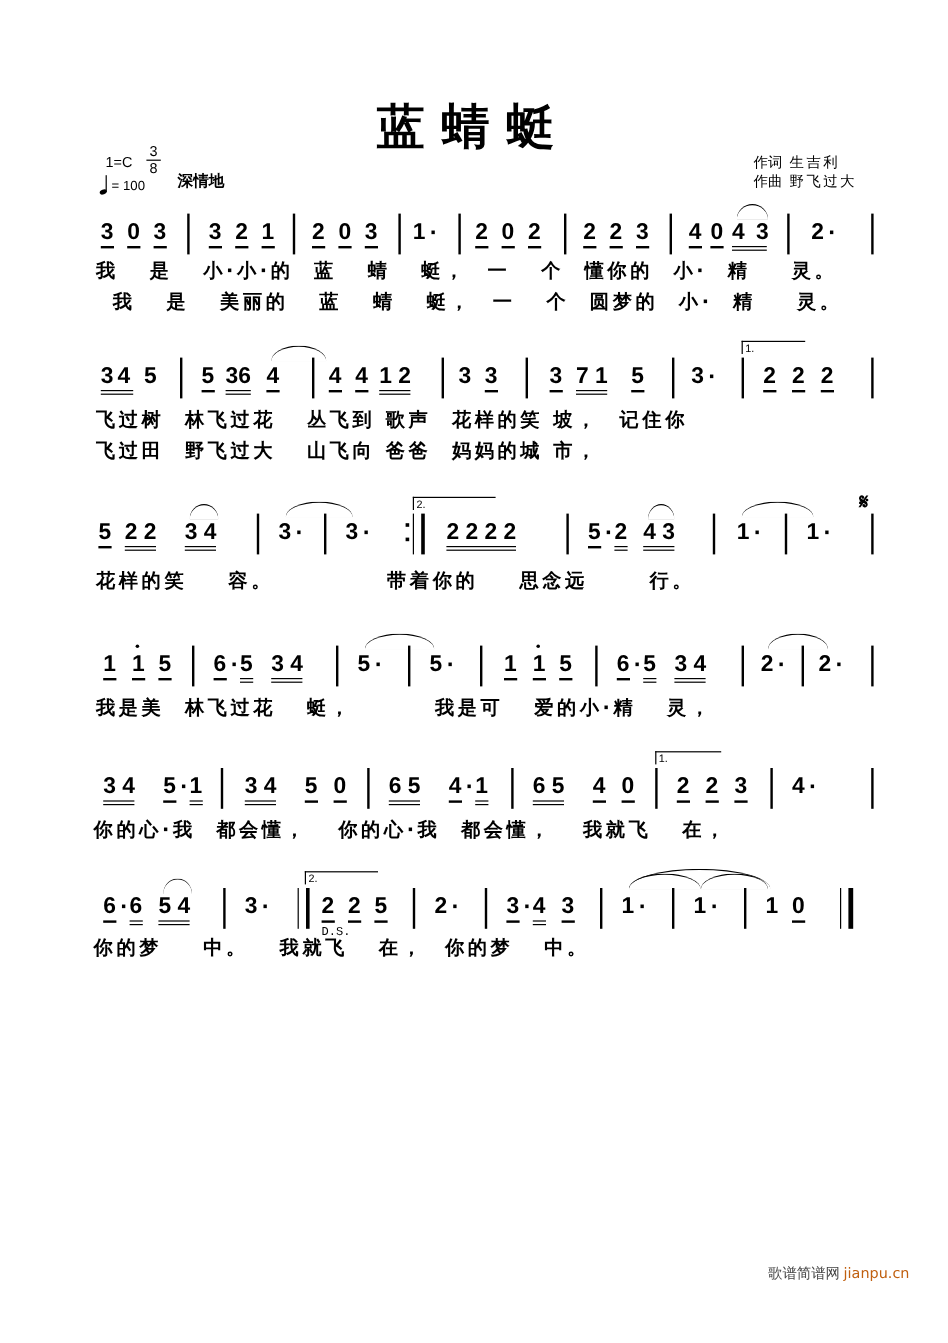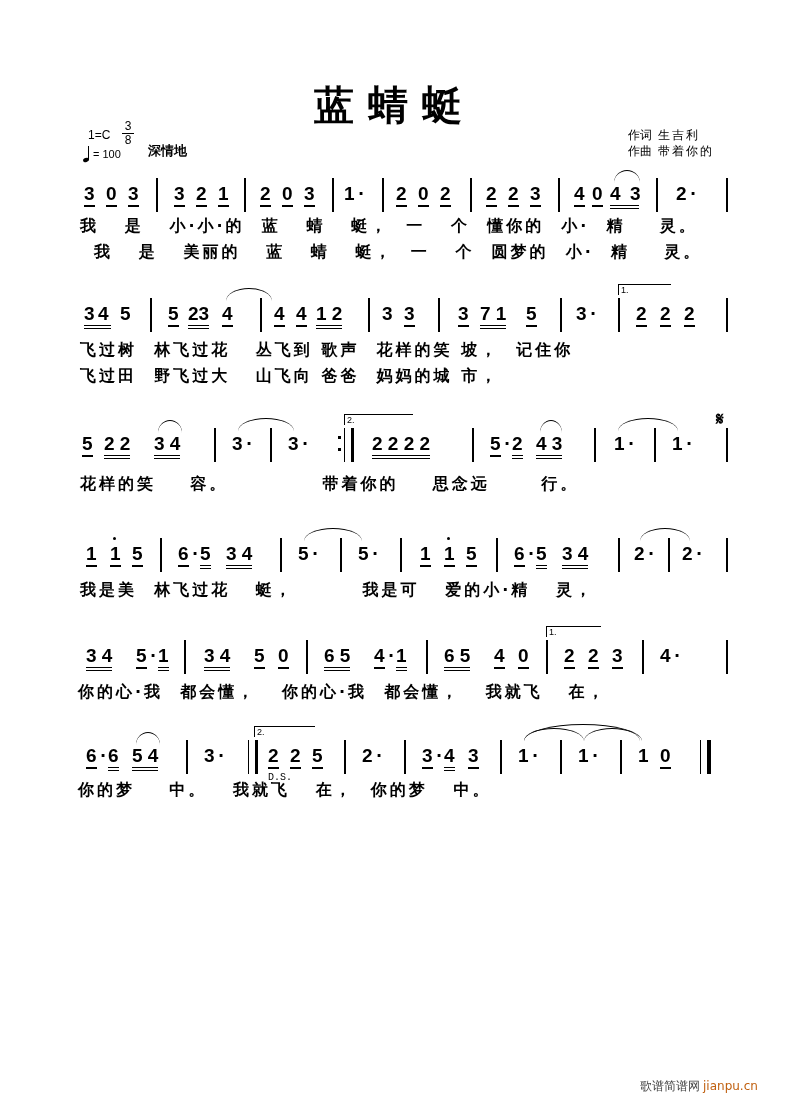--- a/index.html
+++ b/index.html
@@ -31,21 +31,21 @@
     .dot { position: absolute; top: 6px; font-size: 16px; font-weight: bold; }
     .hi { position: absolute; top: -7px; left: 50%; margin-left: -2px; width: 3px; height: 3px; background: #000; border-radius: 50%; }
     .slur { position: absolute; border-top: 1.5px solid #000; border-radius: 50% 50% 0 0 / 100% 100% 0 0; height: 12px; }
     .volta { position: absolute; border-top: 1px solid #000; border-left: 1px solid #000; height: 10px; font-size: 9px; padding-left: 2px; line-height: 10px; font-family: "Liberation Sans", sans-serif; }
     .segno { position: absolute; font-size: 18px; font-weight: bold; font-family: "DejaVu Serif", serif; }
     .ds { position: absolute; font-size: 10px; font-family: "Liberation Mono", monospace; padding-left: 40px; }
     .lyric { position: absolute; font-size: 16px; font-weight: bold; white-space: pre; letter-spacing: 3px; }
     .repeat-dots { position: absolute; top: 8px; width: 4px; }
     .repeat-dots span { display: block; width: 3px; height: 3px; background: #000; margin-bottom: 9px; }
 
-    .watermark { position: absolute; left: 640px; top: 1078px; font-size: 12px; color: #444; white-space: nowrap; }
+    .watermark { position: absolute; left: 640px; top: 1053px; font-size: 12px; color: #444; white-space: nowrap; }
     .watermark .en { color: #c06010; margin-left: 3px; }
   </style>
 </head>
 <body>
 
 <div class="title">蓝蜻蜓</div>
 
 <div class="meta-left">
   <span class="key">1=C</span>
   <div class="timesig">
@@ -53,21 +53,21 @@
     <div class="den">8</div>
   </div>
   <div class="tempo">
     <span class="note-stem"><span class="note-head"></span></span><span>= 100</span>
   </div>
   <span class="expression">深情地</span>
 </div>
 
 <div class="credits">
   <div><span class="label">作词</span><span class="name">生吉利</span></div>
-  <div><span class="label">作曲</span><span class="name">带着你的</span></div>
+  <div><span class="label">作曲</span><span class="name">野飞过大</span></div>
 </div>
 
 <div class="row" style="top:178px;">
   <div class="notes">
     <span class="note u1" style="left:8px">3</span>
     <span class="note u1" style="left:30px">0</span>
     <span class="note u1" style="left:52px">3</span>
     <span class="bar" style="left:80px"></span>
     <span class="note u1" style="left:98px">3</span>
     <span class="note u1" style="left:120px">2</span>
@@ -102,21 +102,21 @@
   <div class="lyric" style="top:64px;left:18px">我   是   美丽的   蓝   蜻   蜓，  一   个  圆梦的  小·  精    灵。</div>
 </div>
 
 <div class="row" style="top:298px;">
   <div class="notes">
     <span class="note u2" style="left:8px;padding-right:16px">3</span>
     <span class="note" style="left:22px">4</span>
     <span class="note" style="left:44px">5</span>
     <span class="bar" style="left:74px"></span>
     <span class="note u1" style="left:92px">5</span>
-    <span class="note u2" style="left:112px">23</span>
+    <span class="note u2" style="left:112px">36</span>
     <span class="note u1" style="left:146px">4</span>
     <span class="slur" style="left:150px;top:-10px;width:46px"></span>
     <span class="bar" style="left:184px"></span>
     <span class="note u1" style="left:198px">4</span>
     <span class="note u1" style="left:220px">4</span>
     <span class="note u2" style="left:240px">1 2</span>
     <span class="bar" style="left:292px"></span>
     <span class="note" style="left:306px">3</span>
     <span class="note u1" style="left:328px">3</span>
     <span class="bar" style="left:362px"></span>

